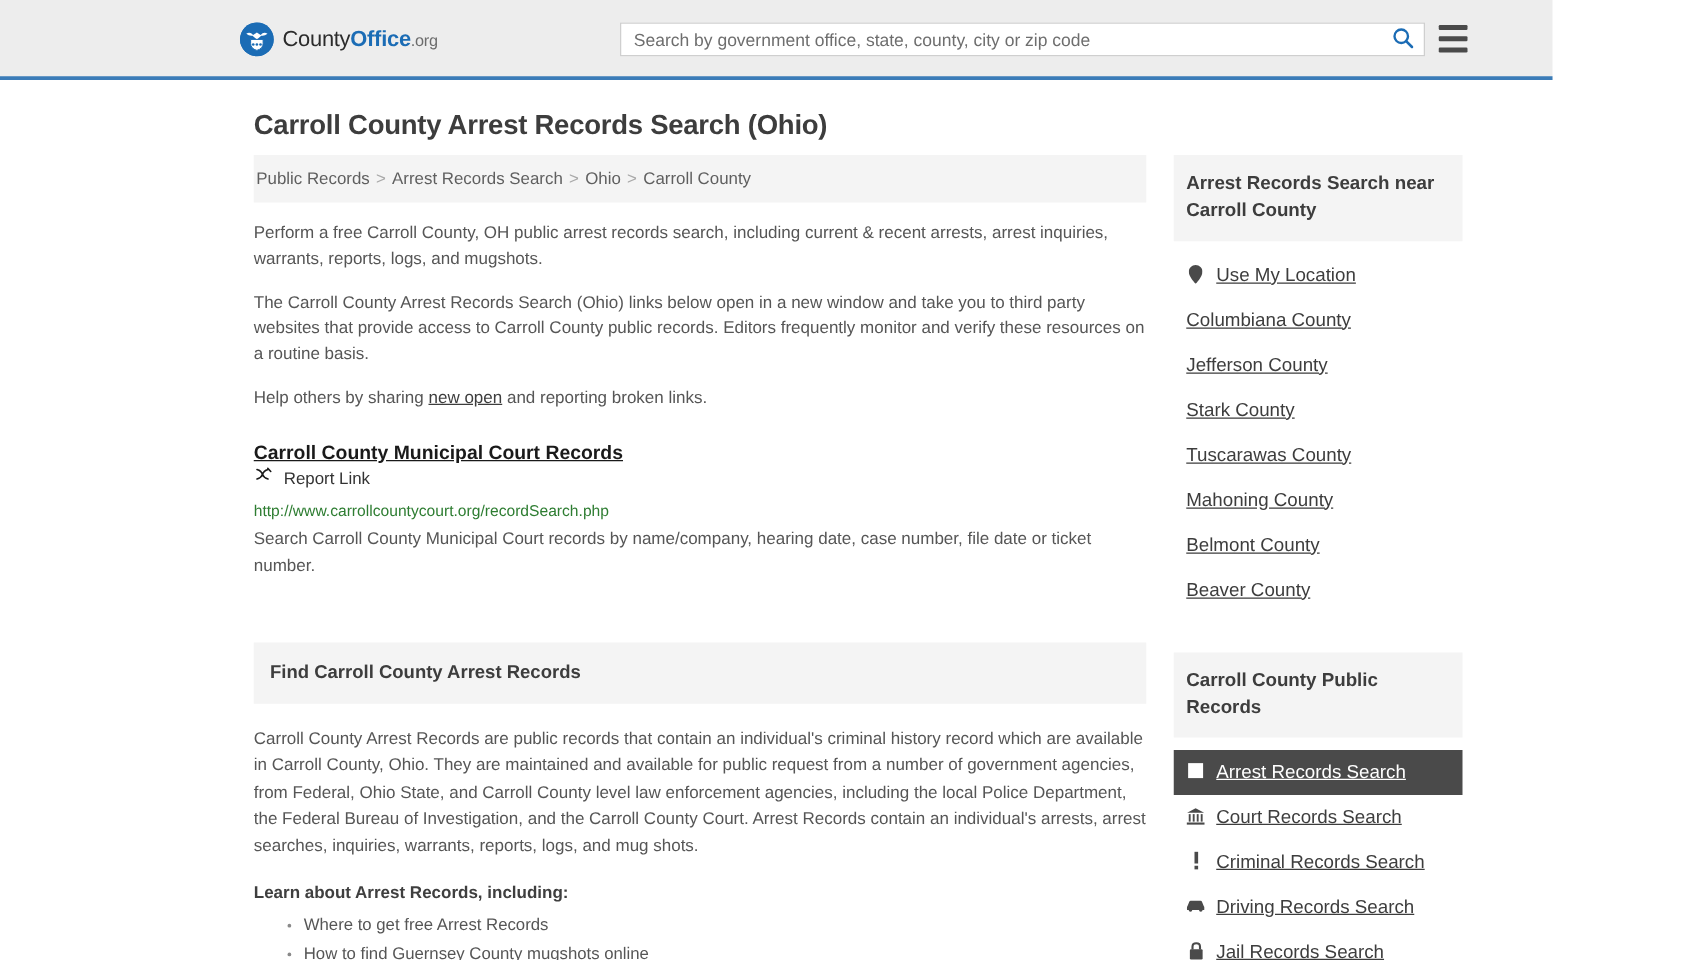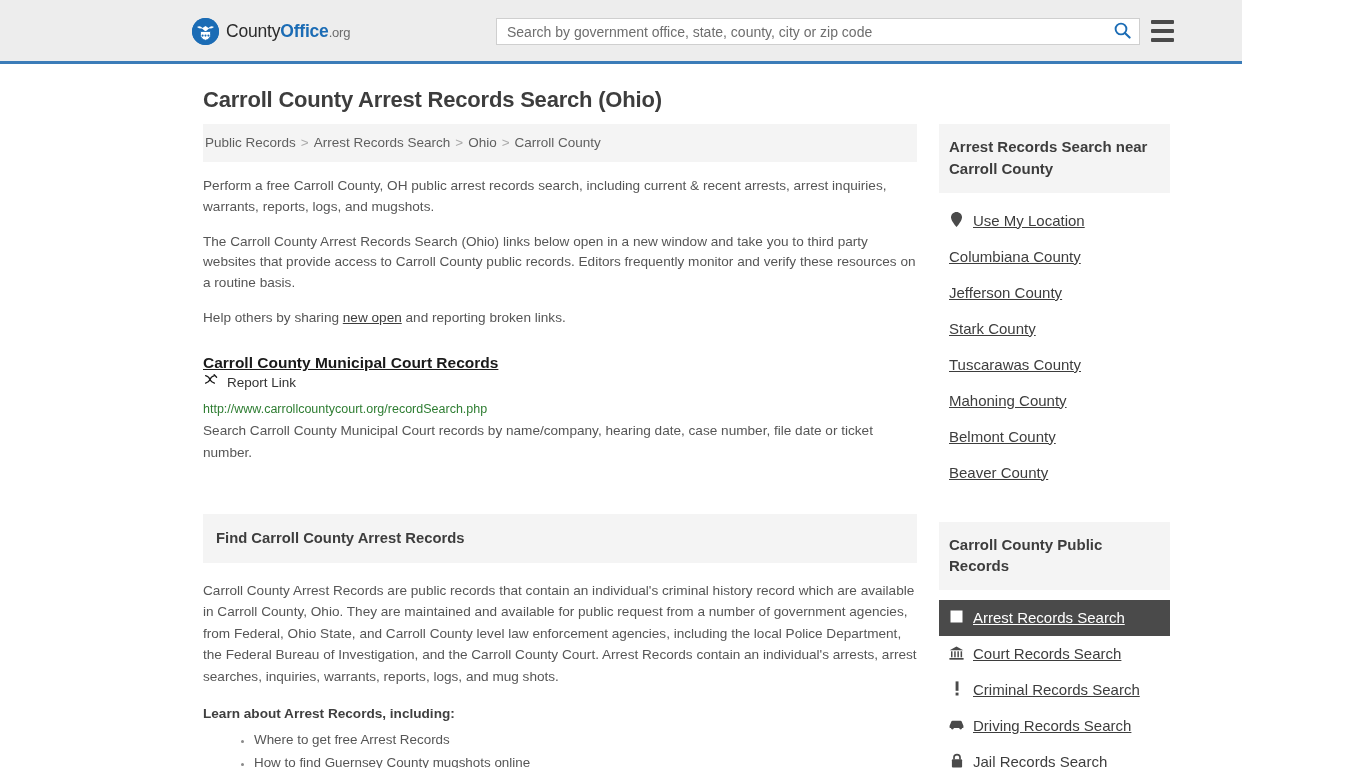--- a/index.html
+++ b/index.html
@@ -200,21 +200,20 @@
   ul.learn-list {
     margin: 9px 0 0 0;
     padding-left: 40px;
     list-style: disc;
   }
   ul.learn-list li {
     font-size: 13.4px;
     color: #565656;
     line-height: 1.52;
     margin-bottom: 3px;
-    margin-left: 11px;
   }
   ul.learn-list li::marker { color: #8a8a8a; font-size: 11px; }
 
   
   .side-card { margin-bottom: 0; }
   .side-head {
     background: #f4f4f4;
     padding: 12px 12px 13px 10px;
   }
   .side-head h3 {

